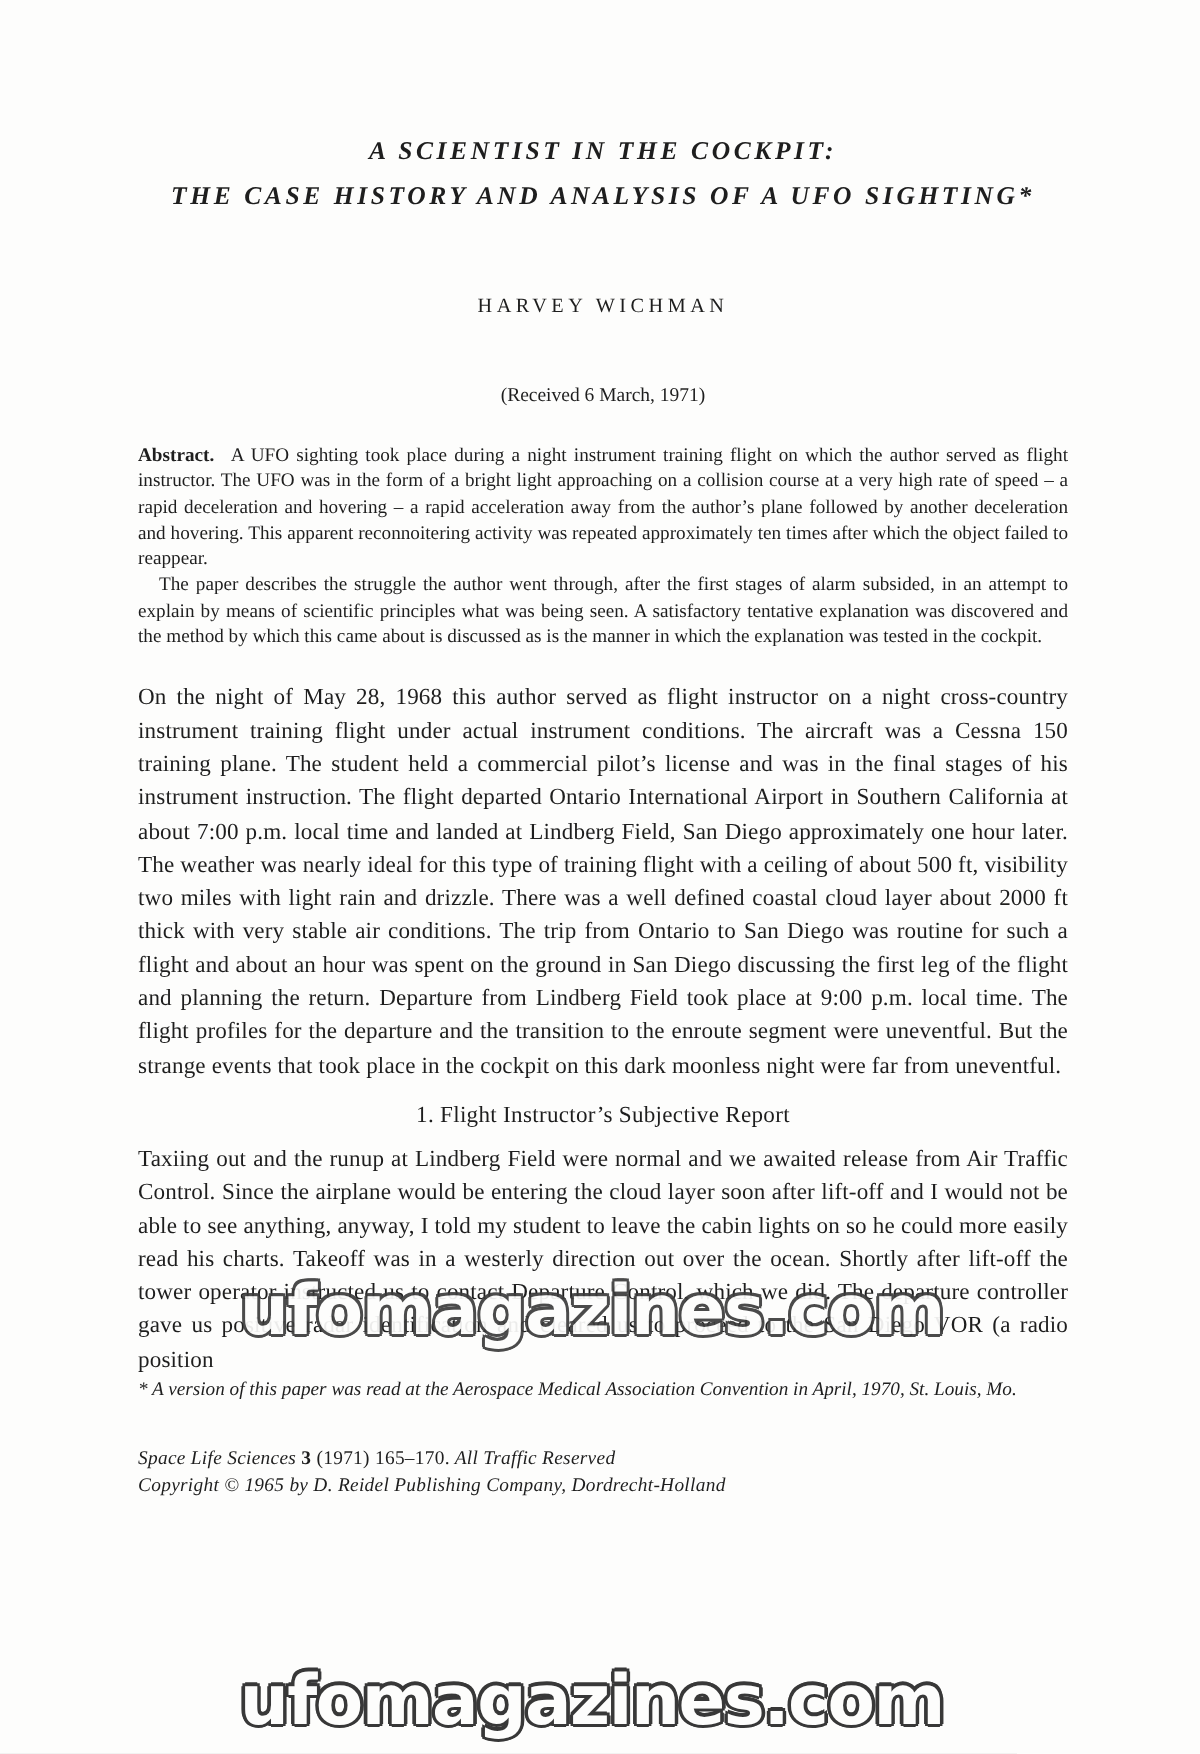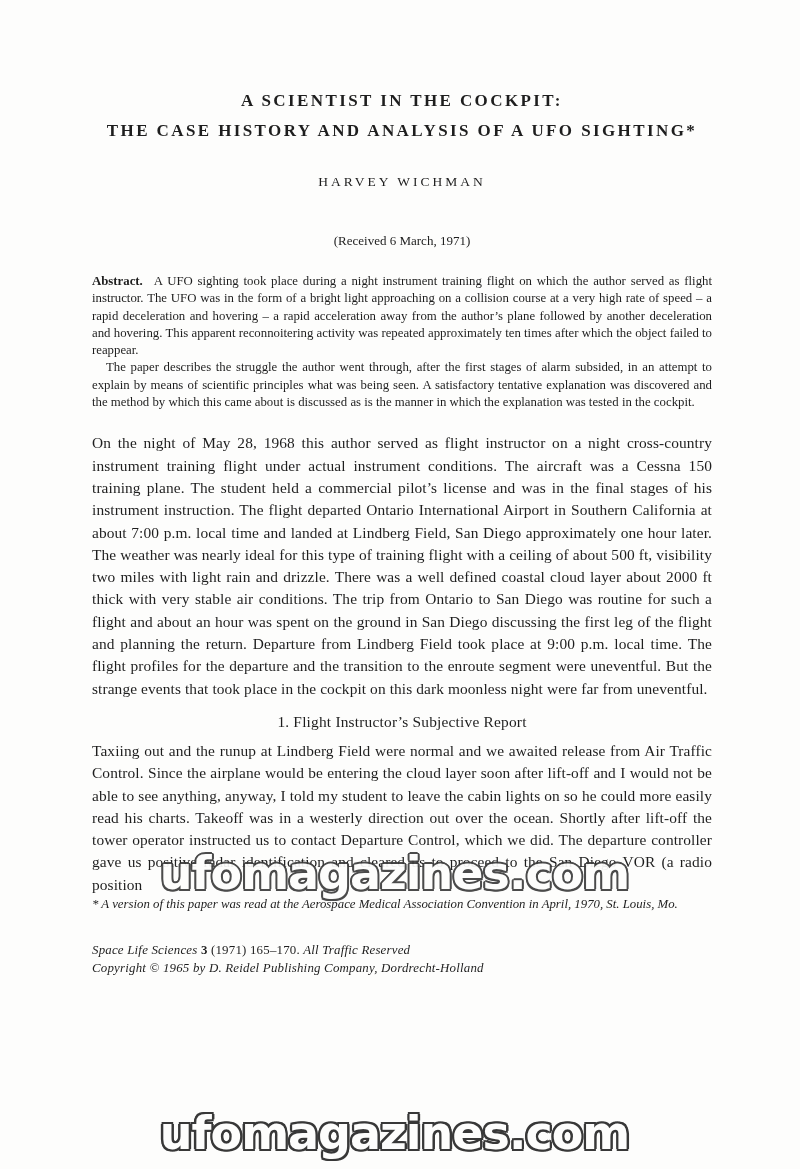--- a/index.html
+++ b/index.html
@@ -23,24 +23,25 @@
     top: 0;
     width: 620px;
   }
   .title-block {
     margin-top: 86px;
     text-align: center;
     font-weight: bold;
     font-size: 17px;
     letter-spacing: 2.4px;
     line-height: 30px;
+    font-style: italic;
   }
   .title-line { display: block; }
   .author {
-    margin-top: 28px;
+    margin-top: 50px;
     text-align: center;
     font-size: 13.5px;
     letter-spacing: 3px;
   }
   .affiliation {
     margin-top: 9px;
     text-align: center;
     font-style: italic;
     font-size: 13px;
     letter-spacing: 0.3px;

